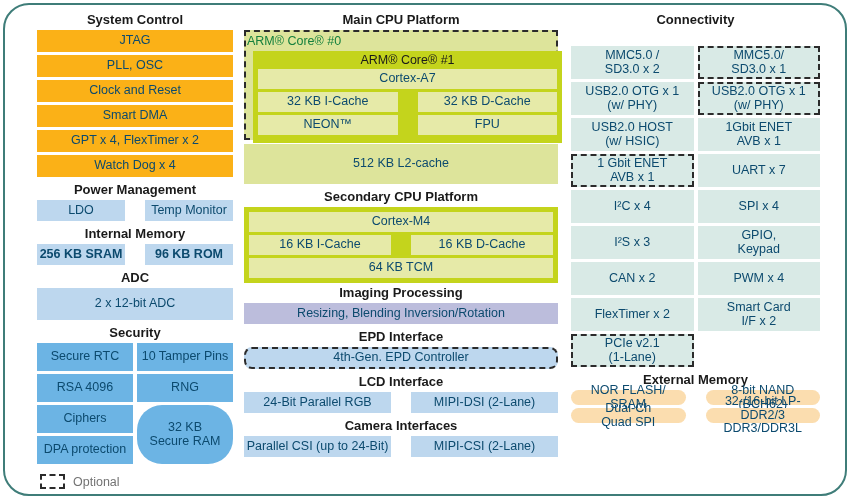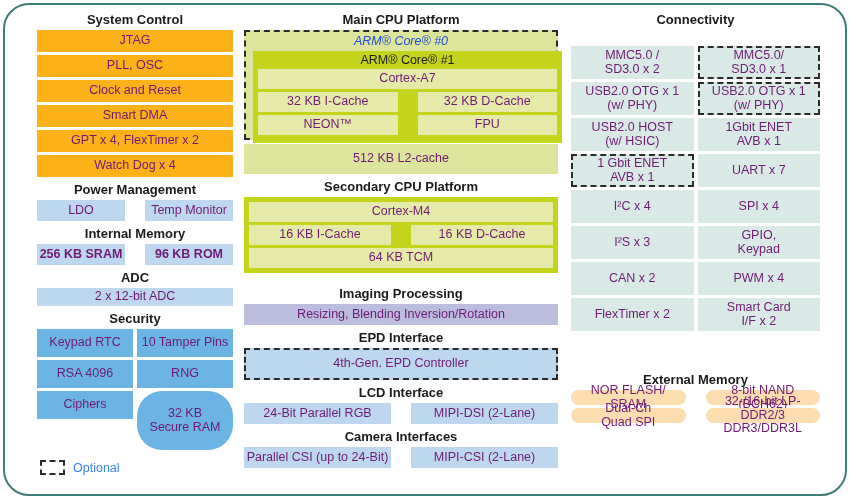--- a/index.html
+++ b/index.html
@@ -32,21 +32,21 @@
     font-weight: bold;
     color: #1a1a1a;
     text-align: center;
     line-height: 20px;
     height: 20px;
     white-space: nowrap;
   }
 
   .blk {
     font-size: 12.5px;
-    color: #701a75;
+    color: #0c4a6e;
     text-align: center;
     display: flex;
     align-items: center;
     justify-content: center;
     line-height: 13.5px;
     margin-bottom: 3px;
     padding: 0 2px;
   }
   .row { display: flex; gap: 20px; margin-bottom: 3px; align-items: flex-end; }
   .row > .blk { margin-bottom: 0; }
@@ -60,77 +60,76 @@
   .c-teal   { background: #d9eae6; }
   .c-purple { background: #bcbddc; }
   .c-peach  { background: #fbddaf; }
 
   .dashed { border: 2px dashed #2b2b2b; }
 
   
   .sys-blk { height: 22px; }
   .pm-blk  { height: 21px; }
   .im-blk  { height: 21px; font-weight: bold; }
-  .adc-blk { height: 18px; }
+  .adc-blk { height: 32px; }
   .sec-blk { height: 28px; }
 
   .security-grid { display: flex; gap: 4px; }
   .security-col  { flex: 1 1 0; display: flex; flex-direction: column; }
   .sec-tall { height: 59px; border-radius: 25px; }
 
   .legend {
     display: flex;
     align-items: center;
     gap: 8px;
     margin-top: 7px;
     padding-left: 3px;
   }
   .legend-swatch {
     width: 25px; height: 15px;
     border: 2px dashed #2b2b2b;
     background: #ffffff;
   }
-  .legend-label { font-size: 12.5px; color: #3b82f6; }
+  .legend-label { font-size: 12.5px; color: #737373; }
 
   
   .arm-outer {
     position: relative;
     border: 2px dashed #2b2b2b;
     background: #dde49b;
     padding: 1px 1px 3px 1px;
     height: 110px;
   }
   .arm-outer-label {
-    font-size: 12.5px; text-align: center; height: 17px; line-height: 17px;
-    color: #1d4ed8;
-    font-style: italic;
+    font-size: 12.5px; height: 17px; line-height: 17px;
+    color: #15803d;
   }
   .arm-inner {
     position: absolute;
     left: 7px; right: -6px; top: 19px;
     background: #c4d41c;
     padding: 0 5px 5px 5px;
   }
   .arm-inner-label {
     font-size: 12.5px; text-align: center; height: 18px; line-height: 18px;
     color: #1a1a1a;
   }
   .cpu-sub { height: 20px; background: #e6eaa8; }
 
-  .l2 { height: 30px; margin-top: 4px; }
+  .l2 { height: 40px; margin-top: 4px; }
 
   .sec-cpu-box {
     background: #c4d41c;
     padding: 5px;
-    margin-bottom: 11px;
+    margin-bottom: 0;
   }
   .sec-cpu-box .blk:last-child { margin-bottom: 0; }
 
   .img-blk  { height: 21px; }
-  .epd-blk  { height: 32px; }
+  .epd-blk  { height: 22px; border-radius: 8px; }
   .lcd-blk  { height: 21px; }
   .cam-blk  { height: 21px; }
 
   
   .conn-grid { display: flex; gap: 4px; }
   .conn-col { flex: 1 1 0; display: flex; flex-direction: column; margin-top: 16px; }
   .conn-blk { height: 33px; margin-bottom: 3px; }
   .ext-blk { height: 15px; border-radius: 13px; }
   .spacer-blk { height: 33px; margin-bottom: 3px; }
   .nowrapline { white-space: pre-line; }
@@ -162,23 +161,24 @@
       <div class="blk c-blue im-blk half">256 KB SRAM</div>
       <div class="blk c-blue im-blk half">96 KB ROM</div>
     </div>
 
     <div class="sec-title">ADC</div>
     <div class="blk c-blue adc-blk">2 x 12-bit ADC</div>
 
     <div class="sec-title">Security</div>
     <div class="security-grid">
       <div class="security-col">
-        <div class="blk c-blue-d sec-blk">Keypad RTC</div>
+        <div class="blk c-blue-d sec-blk">Secure RTC</div>
         <div class="blk c-blue-d sec-blk">RSA 4096</div>
         <div class="blk c-blue-d sec-blk">Ciphers</div>
+        <div class="blk c-blue-d sec-blk">DPA protection</div>
       </div>
       <div class="security-col">
         <div class="blk c-blue-d sec-blk">10 Tamper Pins</div>
         <div class="blk c-blue-d sec-blk">RNG</div>
         <div class="blk c-blue-d sec-tall nowrapline">32 KB
 Secure RAM</div>
       </div>
     </div>
 
     <div class="legend">
@@ -248,20 +248,22 @@
         <div class="blk c-teal conn-blk nowrapline">USB2.0 OTG x 1
 (w/ PHY)</div>
         <div class="blk c-teal conn-blk nowrapline">USB2.0 HOST
 (w/ HSIC)</div>
         <div class="blk c-teal conn-blk nowrapline dashed">1 Gbit ENET
 AVB x 1</div>
         <div class="blk c-teal conn-blk nowrapline">I²C x 4</div>
         <div class="blk c-teal conn-blk nowrapline">I²S x 3</div>
         <div class="blk c-teal conn-blk nowrapline">CAN x 2</div>
         <div class="blk c-teal conn-blk nowrapline">FlexTimer x 2</div>
+        <div class="blk c-teal conn-blk nowrapline dashed">PCIe v2.1
+(1-Lane)</div>
       </div>
       <div class="conn-col">
         <div class="blk c-teal conn-blk nowrapline dashed">MMC5.0/
 SD3.0 x 1</div>
         <div class="blk c-teal conn-blk nowrapline dashed">USB2.0 OTG x 1
 (w/ PHY)</div>
         <div class="blk c-teal conn-blk nowrapline">1Gbit ENET
 AVB x 1</div>
         <div class="blk c-teal conn-blk nowrapline">UART x 7</div>
         <div class="blk c-teal conn-blk nowrapline">SPI x 4</div>

